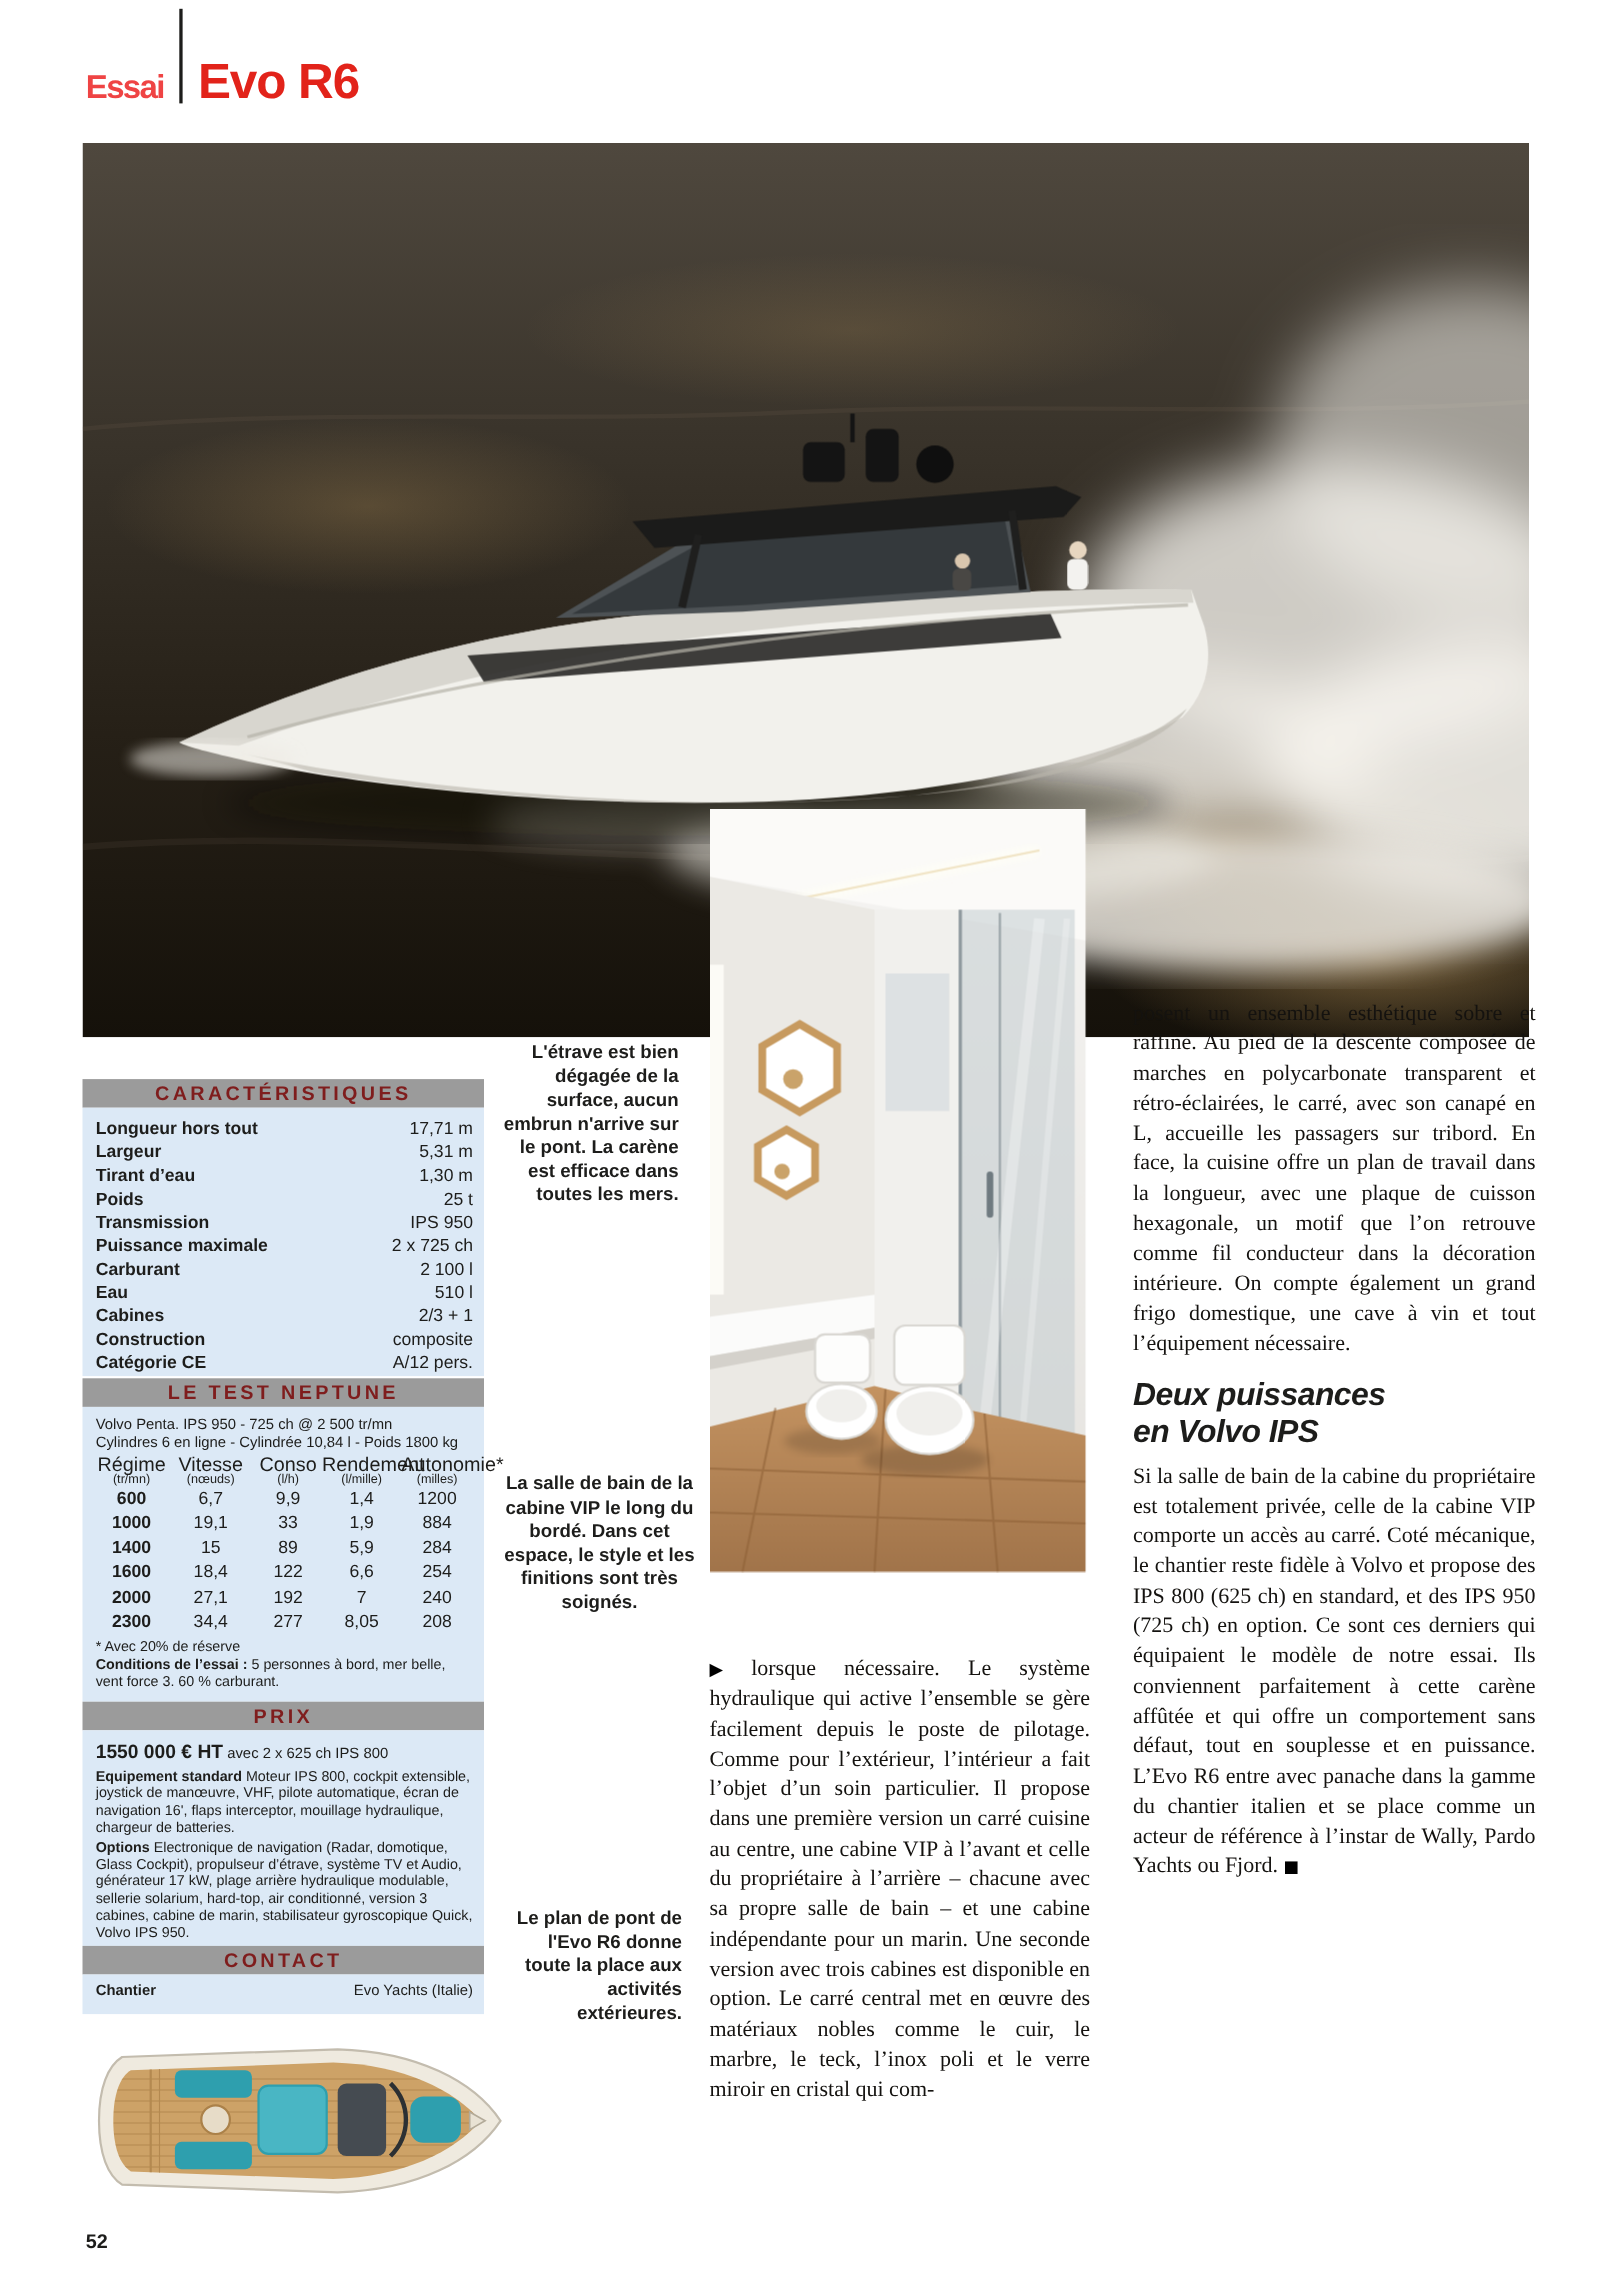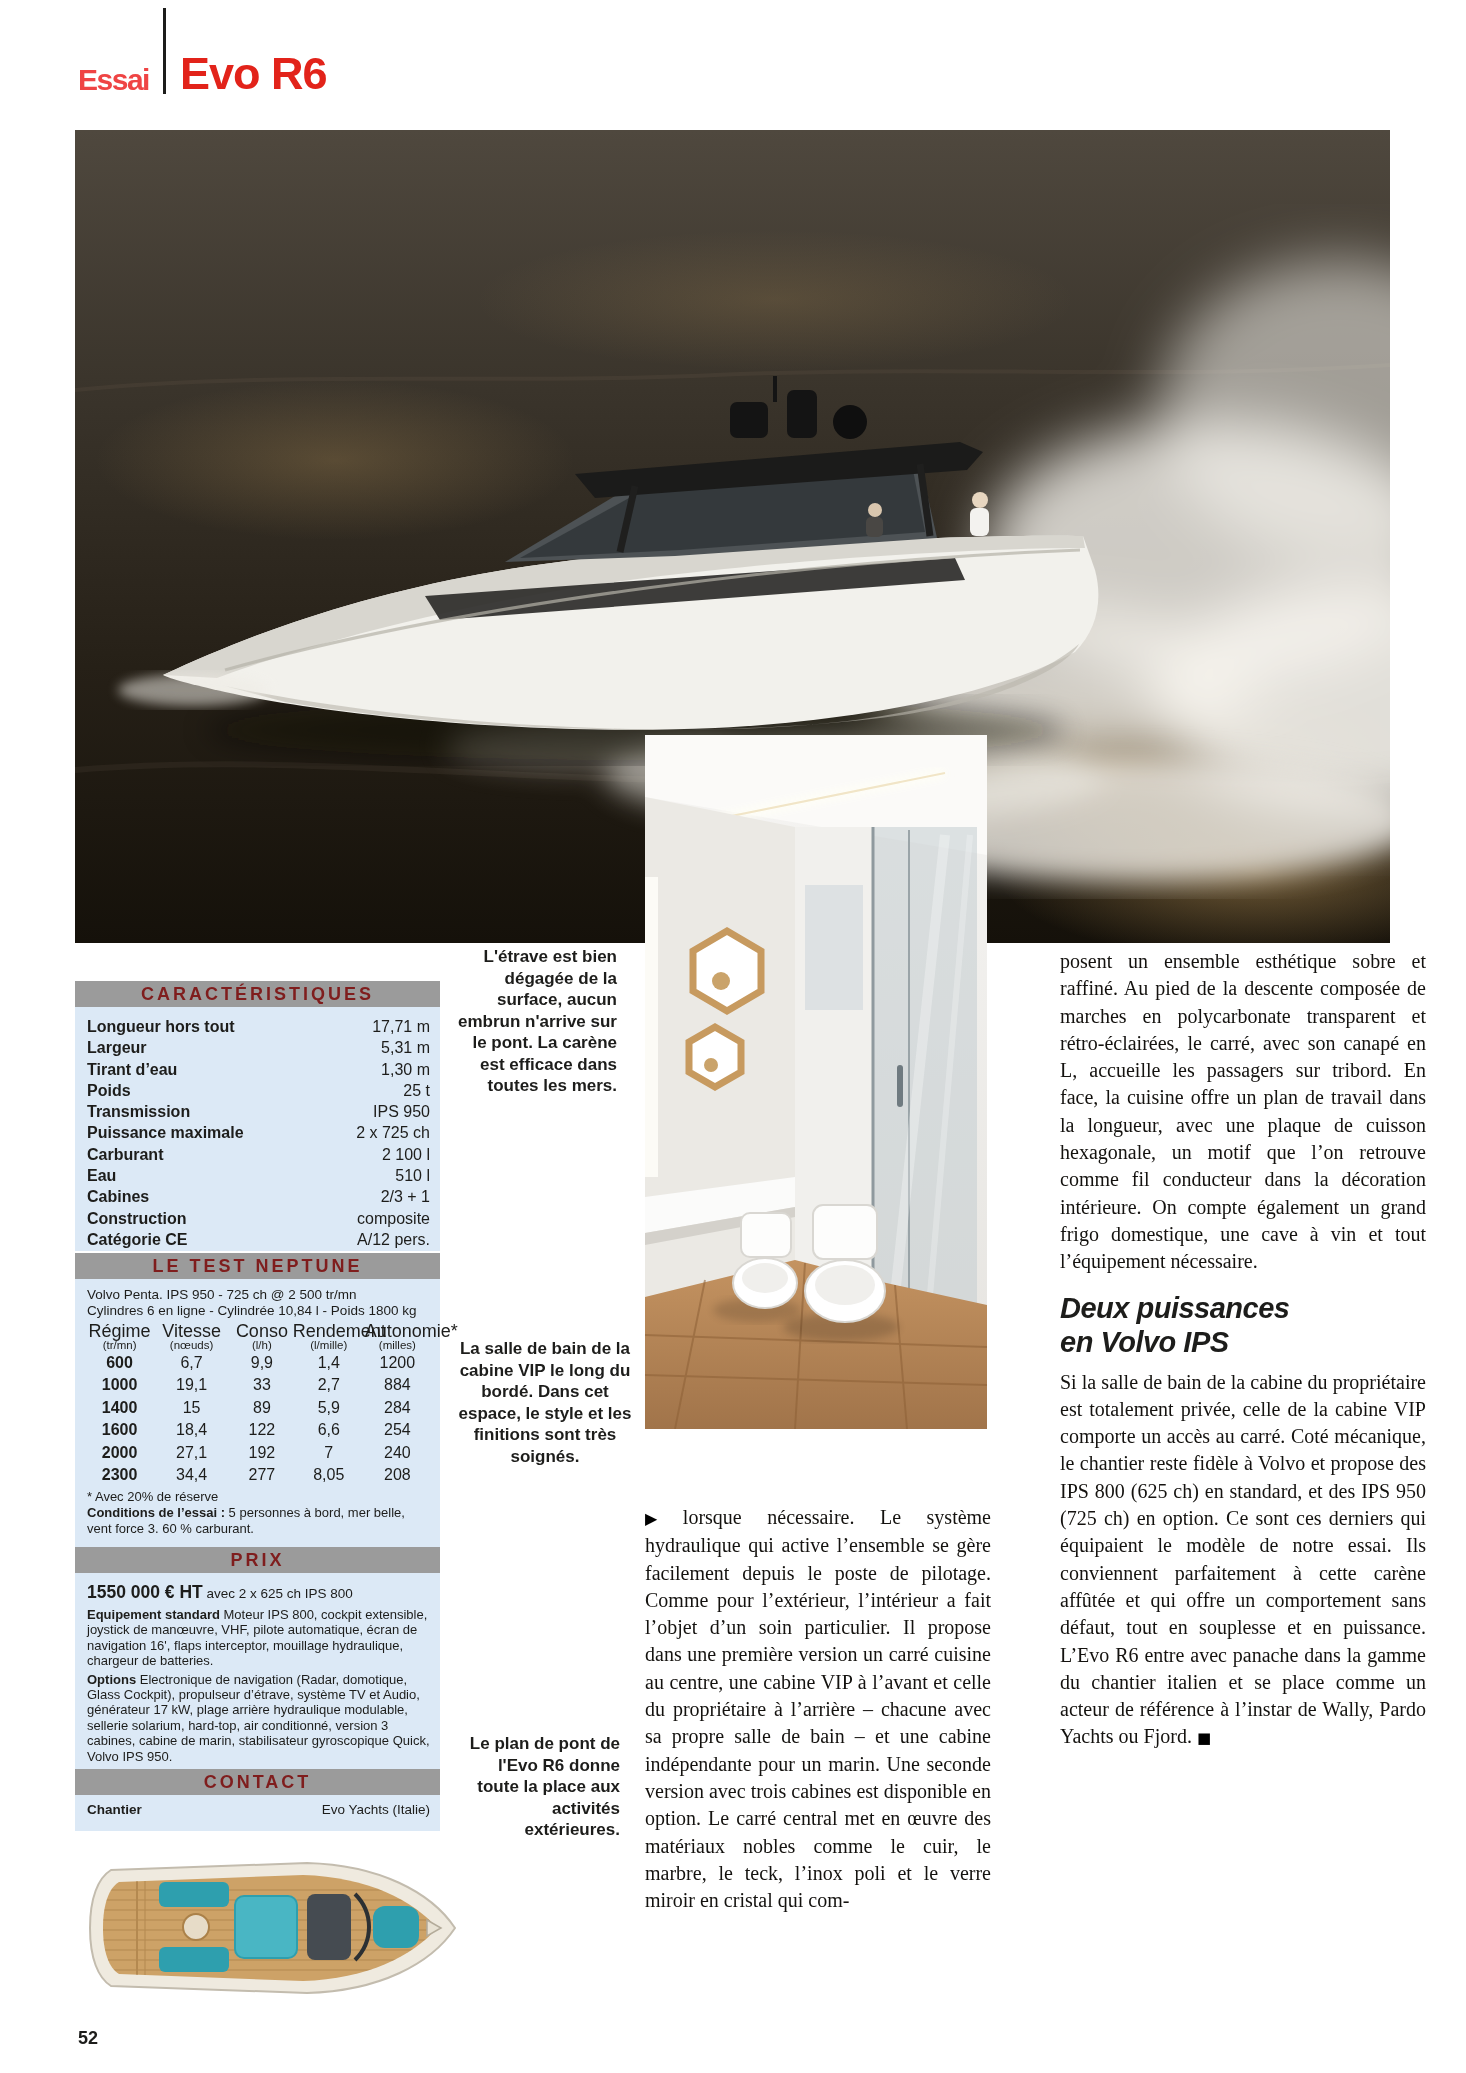--- a/index.html
+++ b/index.html
@@ -58,21 +58,21 @@
   
   .caption { position:absolute; font-weight:700; font-size:17px; line-height:21.5px; color:#1d1d1b; }
   .caption-bow  { left:455px; top:946px;  width:162px; text-align:right; }
   .caption-bath { left:450px; top:1338px; width:190px; text-align:center; }
   .caption-plan { left:468px; top:1733px; width:152px; text-align:right; }
 
   
   .serif { font-family:"Liberation Serif", serif; font-size:20px; line-height:27.3px;
            color:#14120f; text-align:justify; }
   .article-center { position:absolute; left:645px; top:1504px; width:346px; }
-  .article-right  { position:absolute; left:1030px; top:948px; width:366px;margin-left:30px; }
+  .article-right  { position:absolute; left:1030px; top:908px; width:366px; }
   .article-right .p2 { margin-top:0; }
   .arrow { font-family:"DejaVu Sans", sans-serif; font-size:16px; padding-right:5px; color:#000; }
   .subhead { font-family:"Liberation Sans", sans-serif; font-weight:700; font-style:italic;
              font-size:29px; line-height:34px; letter-spacing:-0.5px; color:#1d1d1b;
              margin:15px 0 10px 0; text-align:left; }
   .endmark { font-family:"DejaVu Sans", sans-serif; font-size:15px; color:#000; }
 
   .page-number { position:absolute; left:78px; top:2028px; font-size:18px; font-weight:700; }
 </style>
 </head>
@@ -238,21 +238,21 @@
         <div class="tcell tc0">600</div>
           <div class="tcell tc1">6,7</div>
           <div class="tcell tc2">9,9</div>
           <div class="tcell tc3">1,4</div>
           <div class="tcell tc4">1200</div>
       </div>
       <div class="trow drow">
         <div class="tcell tc0">1000</div>
           <div class="tcell tc1">19,1</div>
           <div class="tcell tc2">33</div>
-          <div class="tcell tc3">2,7</div>
+          <div class="tcell tc3">1,9</div>
           <div class="tcell tc4">884</div>
       </div>
       <div class="trow drow">
         <div class="tcell tc0">1400</div>
           <div class="tcell tc1">15</div>
           <div class="tcell tc2">89</div>
           <div class="tcell tc3">5,9</div>
           <div class="tcell tc4">284</div>
       </div>
       <div class="trow drow">

